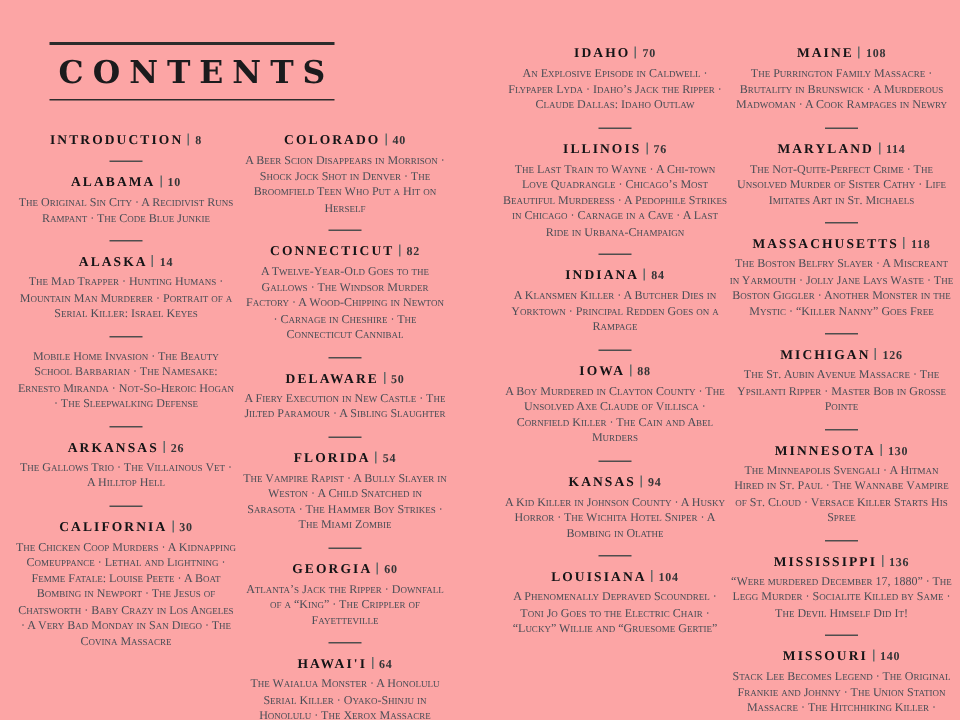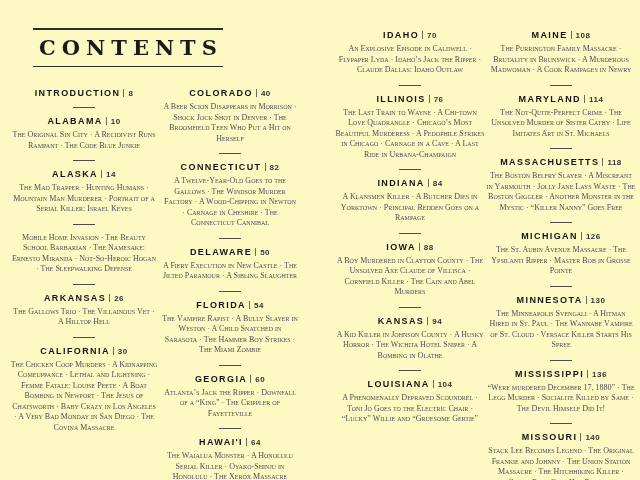--- a/index.html
+++ b/index.html
@@ -4,21 +4,21 @@
 <style>
   html, body { margin: 0; padding: 0; }
   body {
     width: 640px; height: 480px;
     background: #ffffff;
     font-family: "Liberation Serif", serif;
   }
   .spread {
     position: relative;
     width: 640px; height: 480px;
-    background: #fef9c3;
+    background: #fca5a5;
     overflow: hidden;
   }
 
   
   .title-block {
     position: absolute;
     left: 33px; top: 28px;
     width: 190px;
   }
   .title-rule-top { border-top: 2px solid #2c2c2c; }
@@ -38,21 +38,21 @@
   .toc-column {
     position: absolute;
     text-align: center;
   }
   #col-1 { left:   8px; top: 88px; width: 152px; }
   #col-2 { left: 160px; top: 88px; width: 140px; }
   #col-3 { left: 333px; top: 30px; width: 154px; }
   #col-4 { left: 484px; top: 30px; width: 154px; }
 
   .sec-head {
-    font-family: Liberation Sans, sans-serif;
+    font-family: Liberation Serif, serif;
     font-weight: bold;
     font-size: 9px;
     letter-spacing: 1.4px;
     color: #141416;
     white-space: nowrap;
   }
   .sec-head .bar {
     display: inline-block;
     width: 1px; height: 8px;
     background: #6a6a6a;

